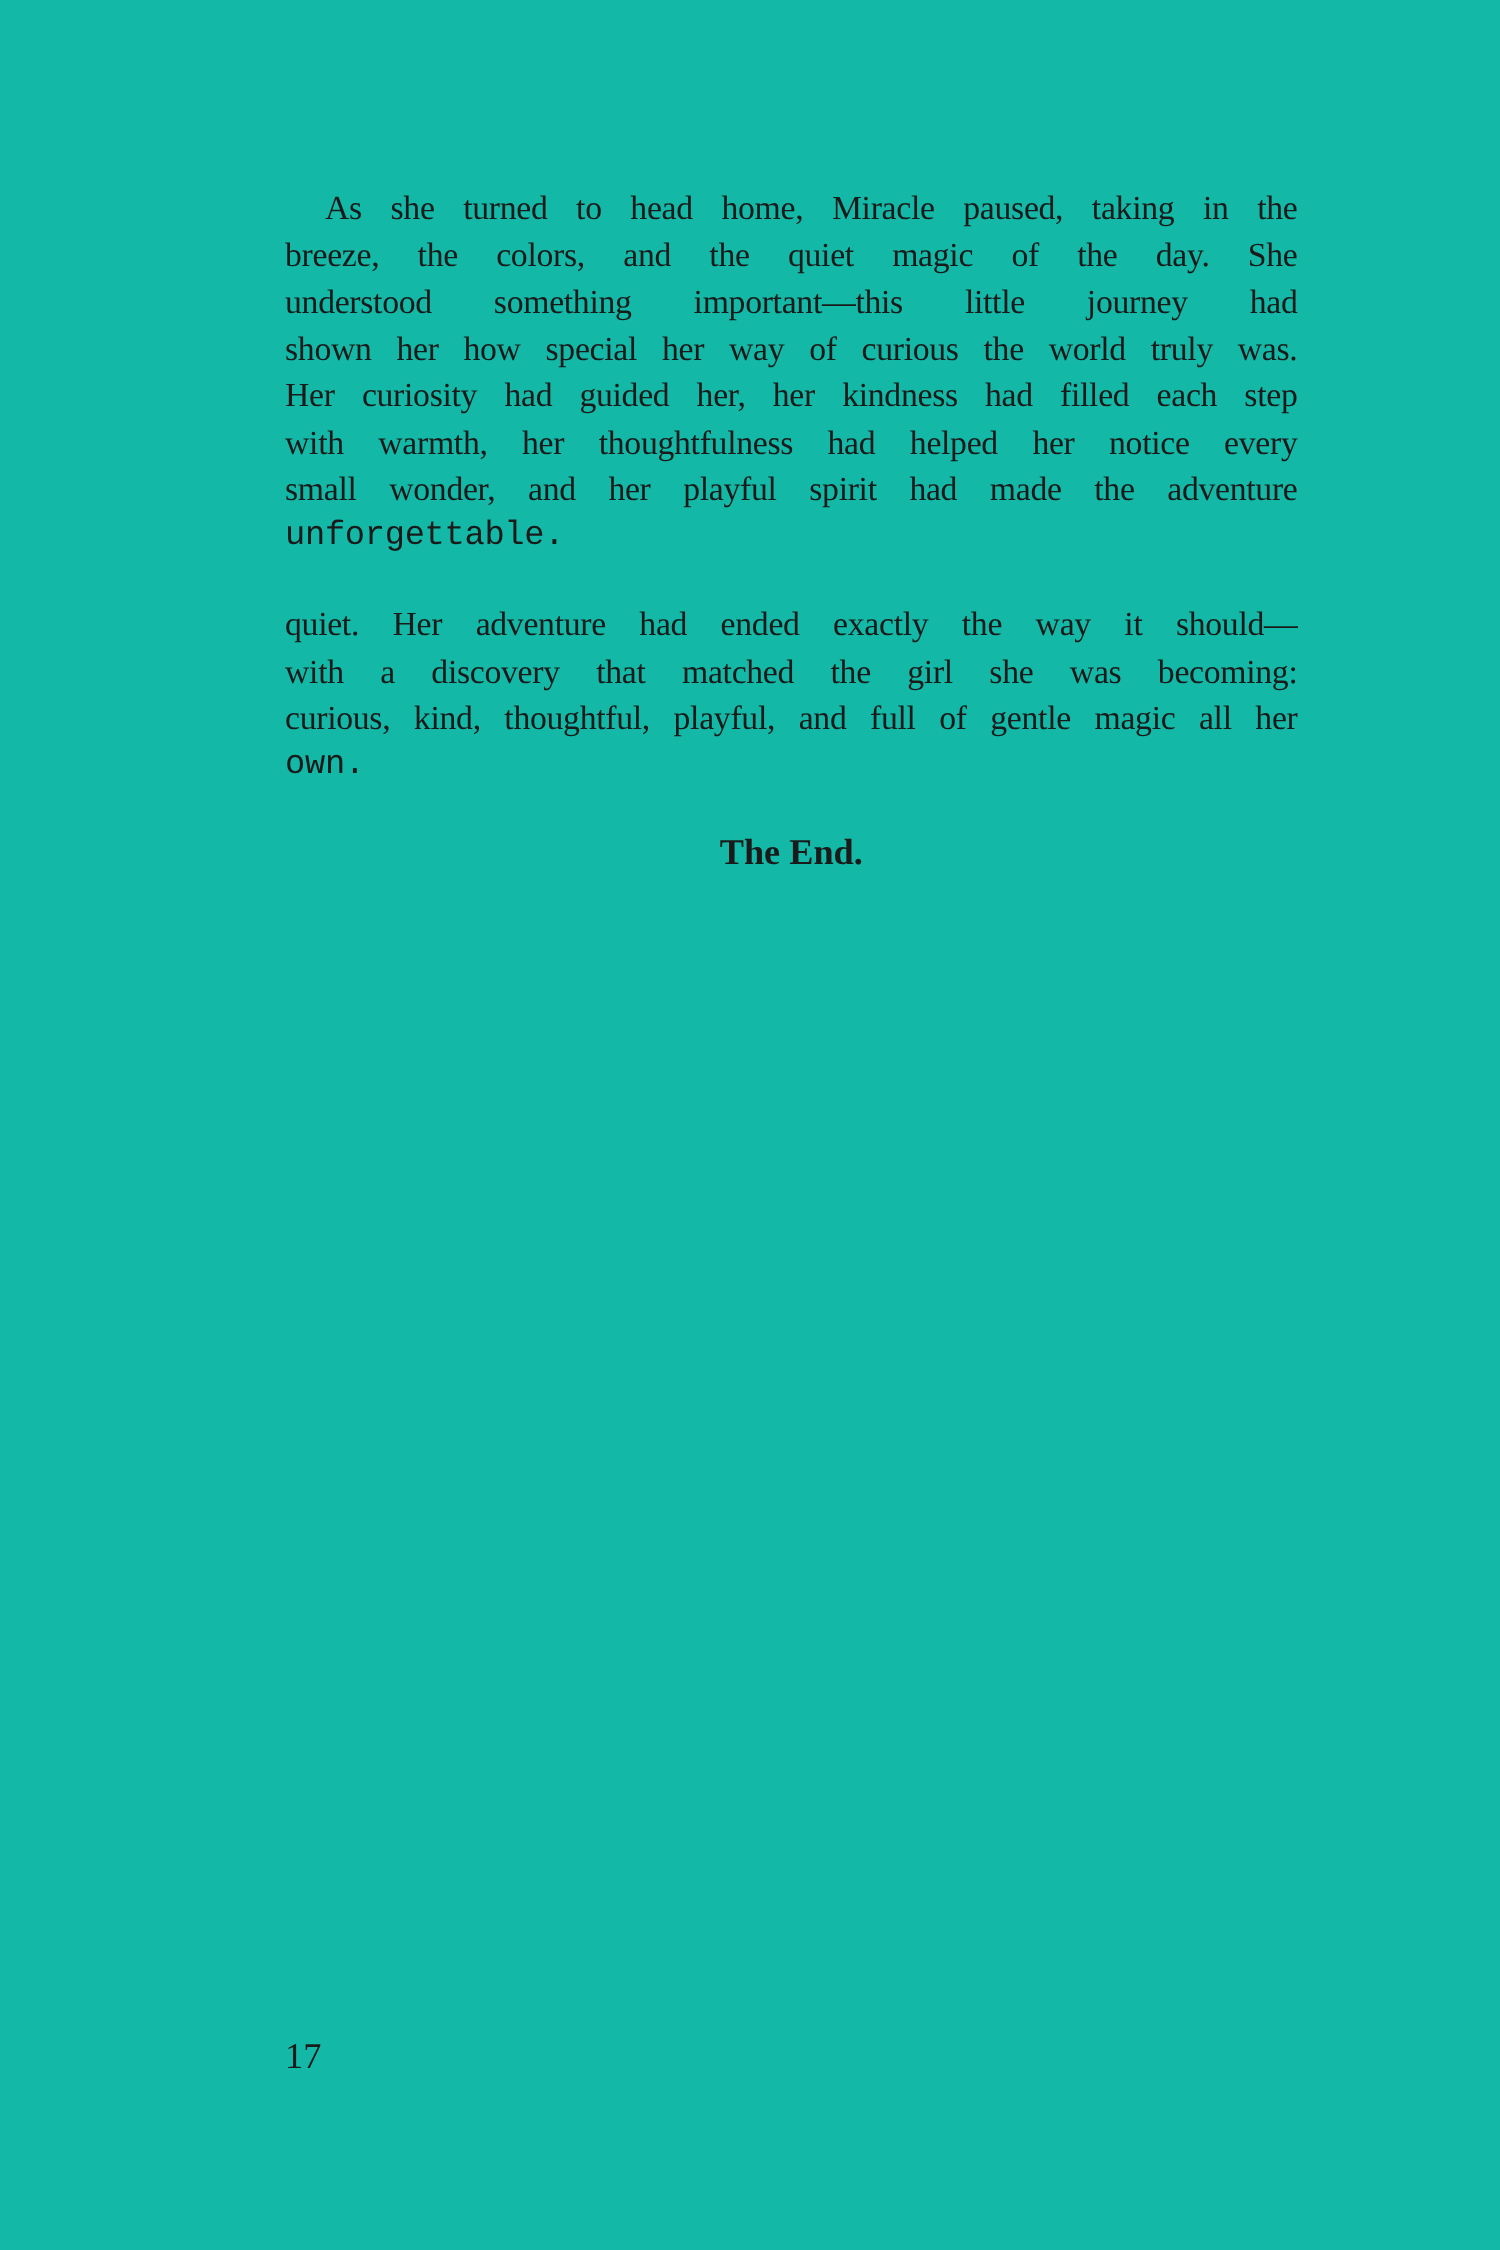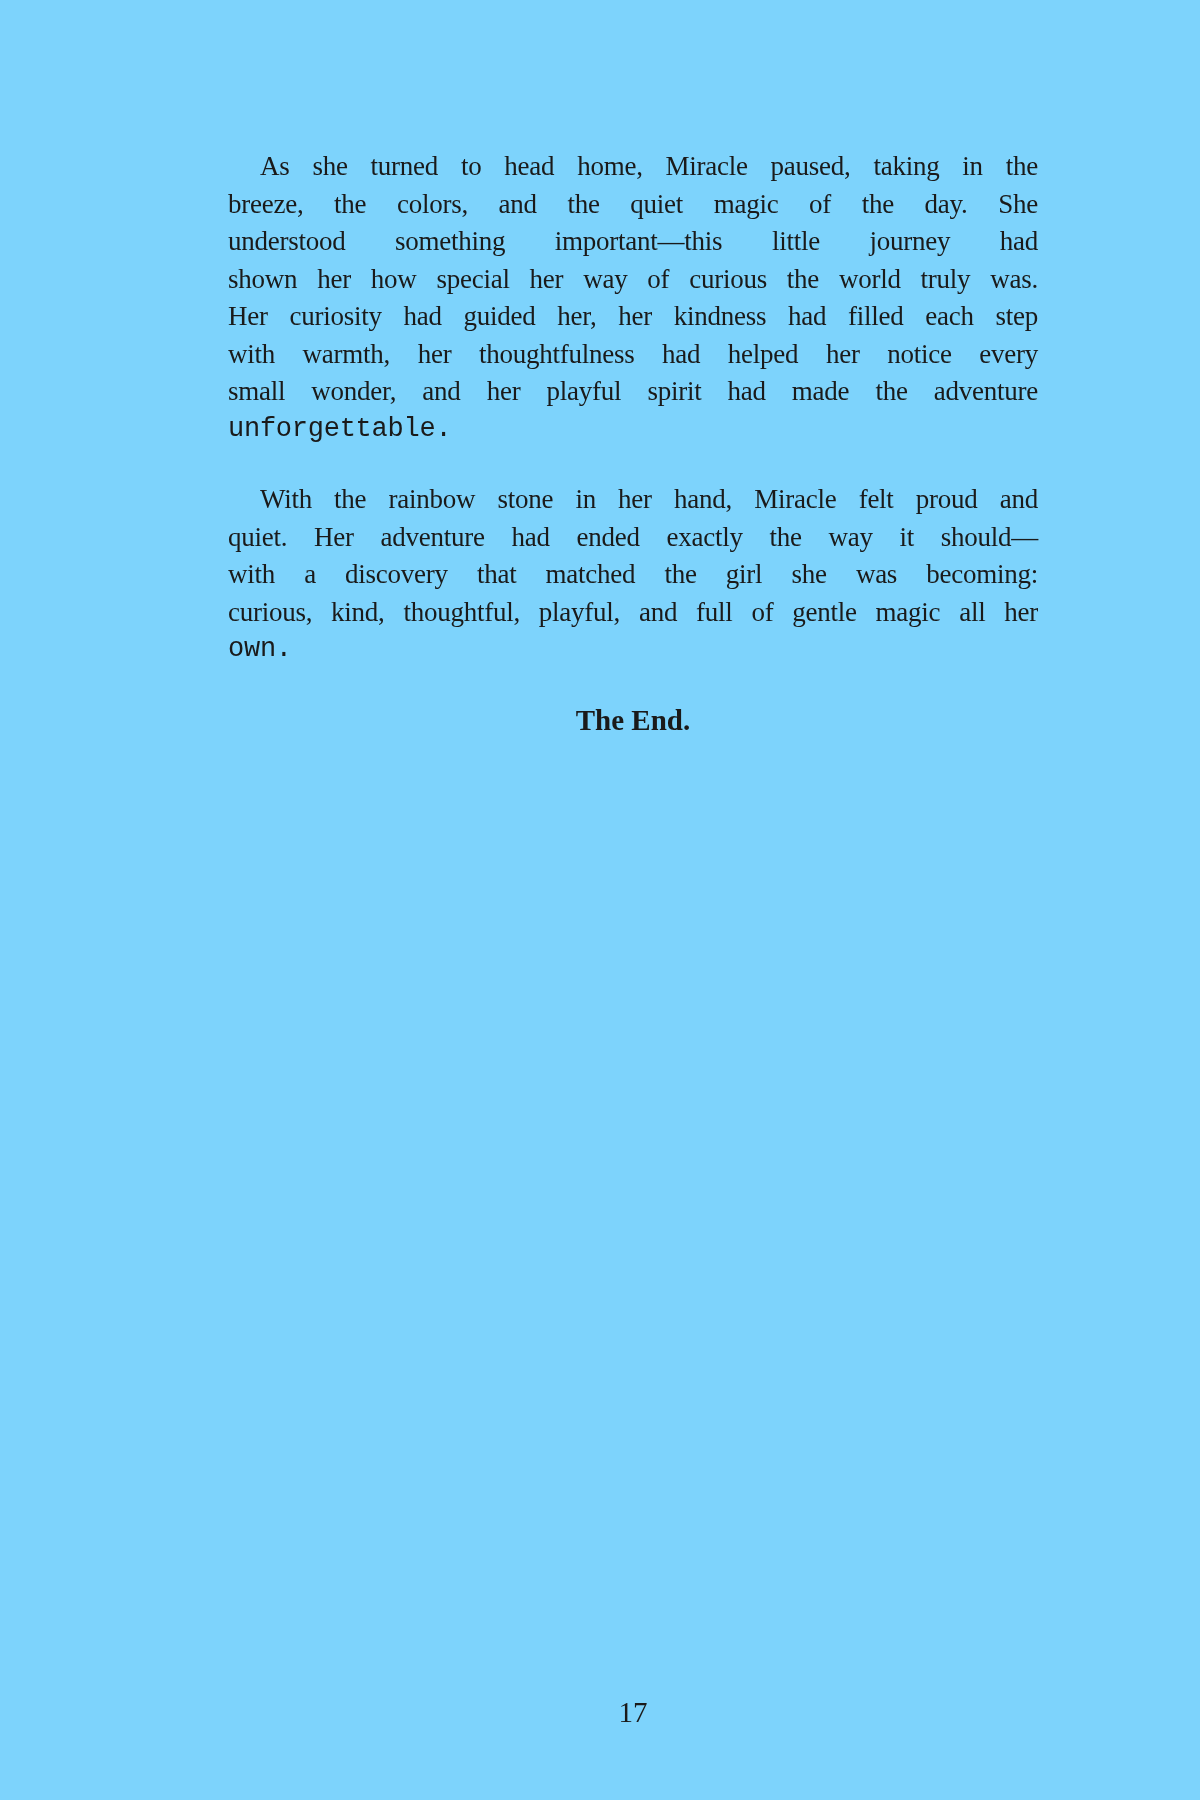--- a/index.html
+++ b/index.html
@@ -46,45 +46,44 @@
     font-weight: bold;
     font-size: 29px;
     line-height: 37.5px;
     text-align: center;
     letter-spacing: 0;
     word-spacing: 0;
   }
   .page-number {
     position: absolute;
     left: 228px;
-    top: 1694px;
+    top: 1627px;
     width: 810px;
-    text-align: center;
+    text-align: left;
     font-size: 29px;
     line-height: 37.5px;
   }
 </style>
 </head>
 <body>
 
-<div class="page" style="color: rgb(26, 26, 26); background: #7dd3fc;">
+<div class="page" style="color: rgb(26, 26, 26); background: #14b8a6;">
   <div class="content">
     <div id="paragraphs">
         <div class="paragraph">
           <div class="line para-first">As she turned to head home, Miracle paused, taking in the</div>
           <div class="line">breeze, the colors, and the quiet magic of the day. She</div>
           <div class="line">understood something important—this little journey had</div>
           <div class="line">shown her how special her way of curious the world truly was.</div>
           <div class="line">Her curiosity had guided her, her kindness had filled each step</div>
           <div class="line">with warmth, her thoughtfulness had helped her notice every</div>
           <div class="line">small wonder, and her playful spirit had made the adventure</div>
           <div class="line para-last">unforgettable.</div>
         </div>
         <div class="paragraph">
-          <div class="line para-first">With the rainbow stone in her hand, Miracle felt proud and</div>
           <div class="line">quiet. Her adventure had ended exactly the way it should—</div>
           <div class="line">with a discovery that matched the girl she was becoming:</div>
           <div class="line">curious, kind, thoughtful, playful, and full of gentle magic all her</div>
           <div class="line para-last">own.</div>
         </div>
       </div>
     <div class="ending">The End.</div>
   </div>
   <div class="page-number">17</div>
 </div>

